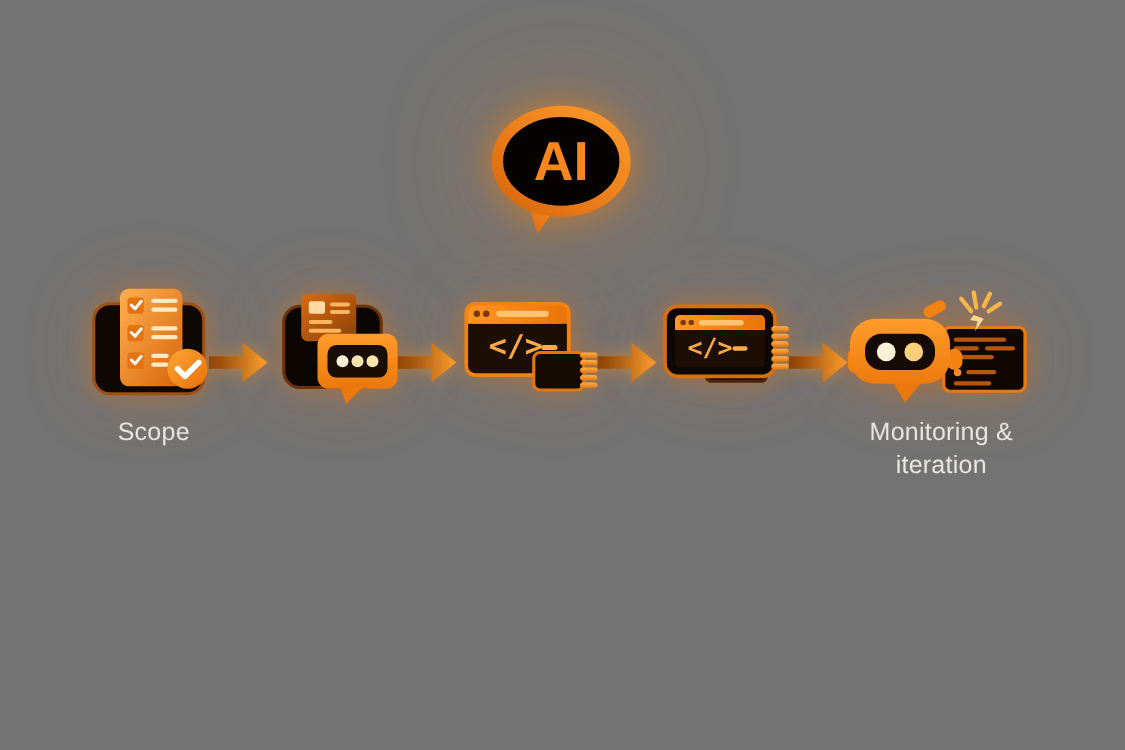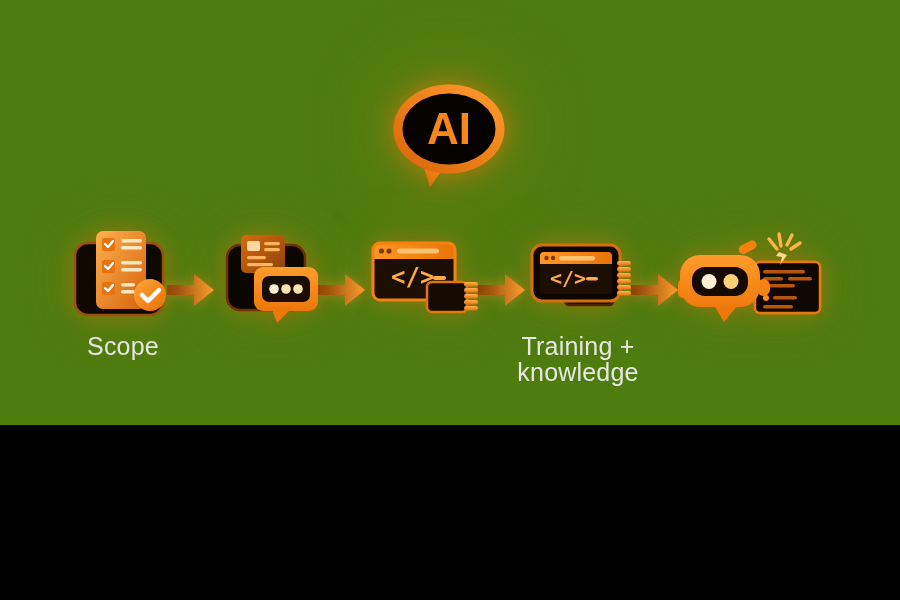--- a/index.html
+++ b/index.html
@@ -1,31 +1,31 @@
 <!DOCTYPE html>
 <html><head>
 <meta charset="utf-8">
 <title>Diagram</title>
 <style>
   html,body{margin:0;padding:0;background:#000;}
   .canvas{
-    position:relative;width:900px;height:425px;background:#4d7c0f;
+    position:relative;width:900px;height:600px;background:#737373;
     overflow:hidden;font-family:"Liberation Sans",sans-serif;
   }
   .logo{
     position:absolute;left:389px;top:82px;width:120px;height:114px;
     filter:drop-shadow(0 0 14px rgba(247,130,15,.55)) drop-shadow(0 0 42px rgba(247,130,15,.28));
   }
   .step{position:absolute;top:225px;width:150px;text-align:center;}
   .step svg.icon{
     display:block;margin:0 auto;
     filter:drop-shadow(0 0 10px rgba(240,115,10,.35)) drop-shadow(0 0 26px rgba(240,115,10,.18));
   }
   .label{
-    margin-top:8px;color:#e9e7e4;font-size:25px;line-height:26px;
+    margin-top:8px;color:#e9e7e4;font-size:20px;line-height:26px;
     letter-spacing:.2px;font-weight:400;
   }
   .arrow{
     position:absolute;top:272px;width:48px;height:36px;
     filter:drop-shadow(0 0 7px rgba(255,150,30,.5));
   }
   .arrow svg{display:block;}
   .codetxt{font-family:"DejaVu Sans Mono",monospace;font-weight:bold;}
 </style>
 </head>
@@ -212,21 +212,20 @@
       <rect x="63" y="52" width="12" height="3.6" rx="1.8" fill="#ffab45"></rect>
       <g>
         <rect x="94" y="36" width="14" height="4.4" rx="2.2" fill="url(#g4pin)"></rect>
         <rect x="94" y="42" width="14" height="4.4" rx="2.2" fill="url(#g4pin)"></rect>
         <rect x="94" y="48" width="14" height="4.4" rx="2.2" fill="url(#g4pin)"></rect>
         <rect x="94" y="54" width="14" height="4.4" rx="2.2" fill="url(#g4pin)"></rect>
         <rect x="94" y="60" width="14" height="4.4" rx="2.2" fill="url(#g4pin)"></rect>
         <rect x="94" y="66" width="14" height="4.4" rx="2.2" fill="url(#g4pin)"></rect>
       </g>
     </svg>
-    <div class="label">Training + knowledge</div>
   </div>
 
   <div class="step" style="left:678px">
     <svg class="icon" width="150" height="100" viewBox="0 0 150 100">
       <defs>
         <linearGradient id="g5head" x1="0" y1="0" x2="0" y2="1">
           <stop offset="0" stop-color="#ff9c2b"></stop>
             <stop offset="1" stop-color="#ee7a0d"></stop>
         </linearGradient>
       </defs>
@@ -256,15 +255,16 @@
       </g>
 
       <g stroke="#ffb54a" stroke-width="3.4" stroke-linecap="round">
         <line x1="99" y1="24" x2="91" y2="14"></line>
         <line x1="103" y1="21" x2="101" y2="9"></line>
         <line x1="109" y1="20" x2="114" y2="10"></line>
         <line x1="113" y1="24" x2="122" y2="18"></line>
       </g>
       <polygon points="101,27 109,30 102,40 104,32 98,31" fill="#ffd98c"></polygon>
     </svg>
+    <div class="label">Monitoring &amp; iteration</div>
   </div>
 
 </div>
 
 </body></html>

